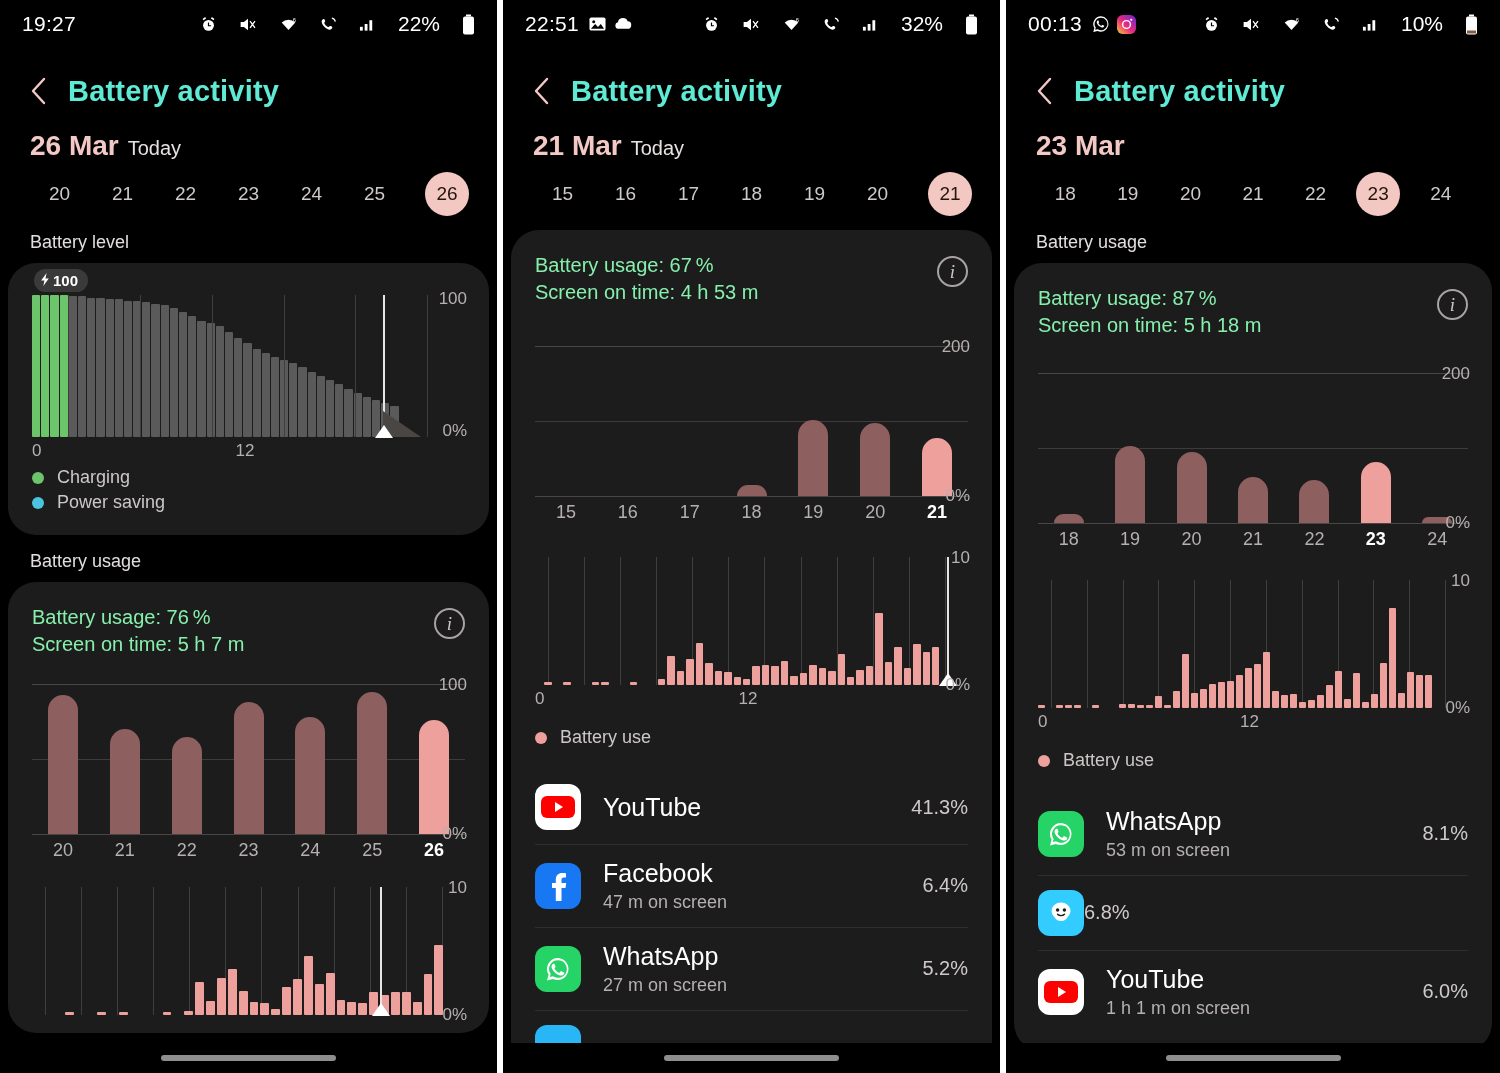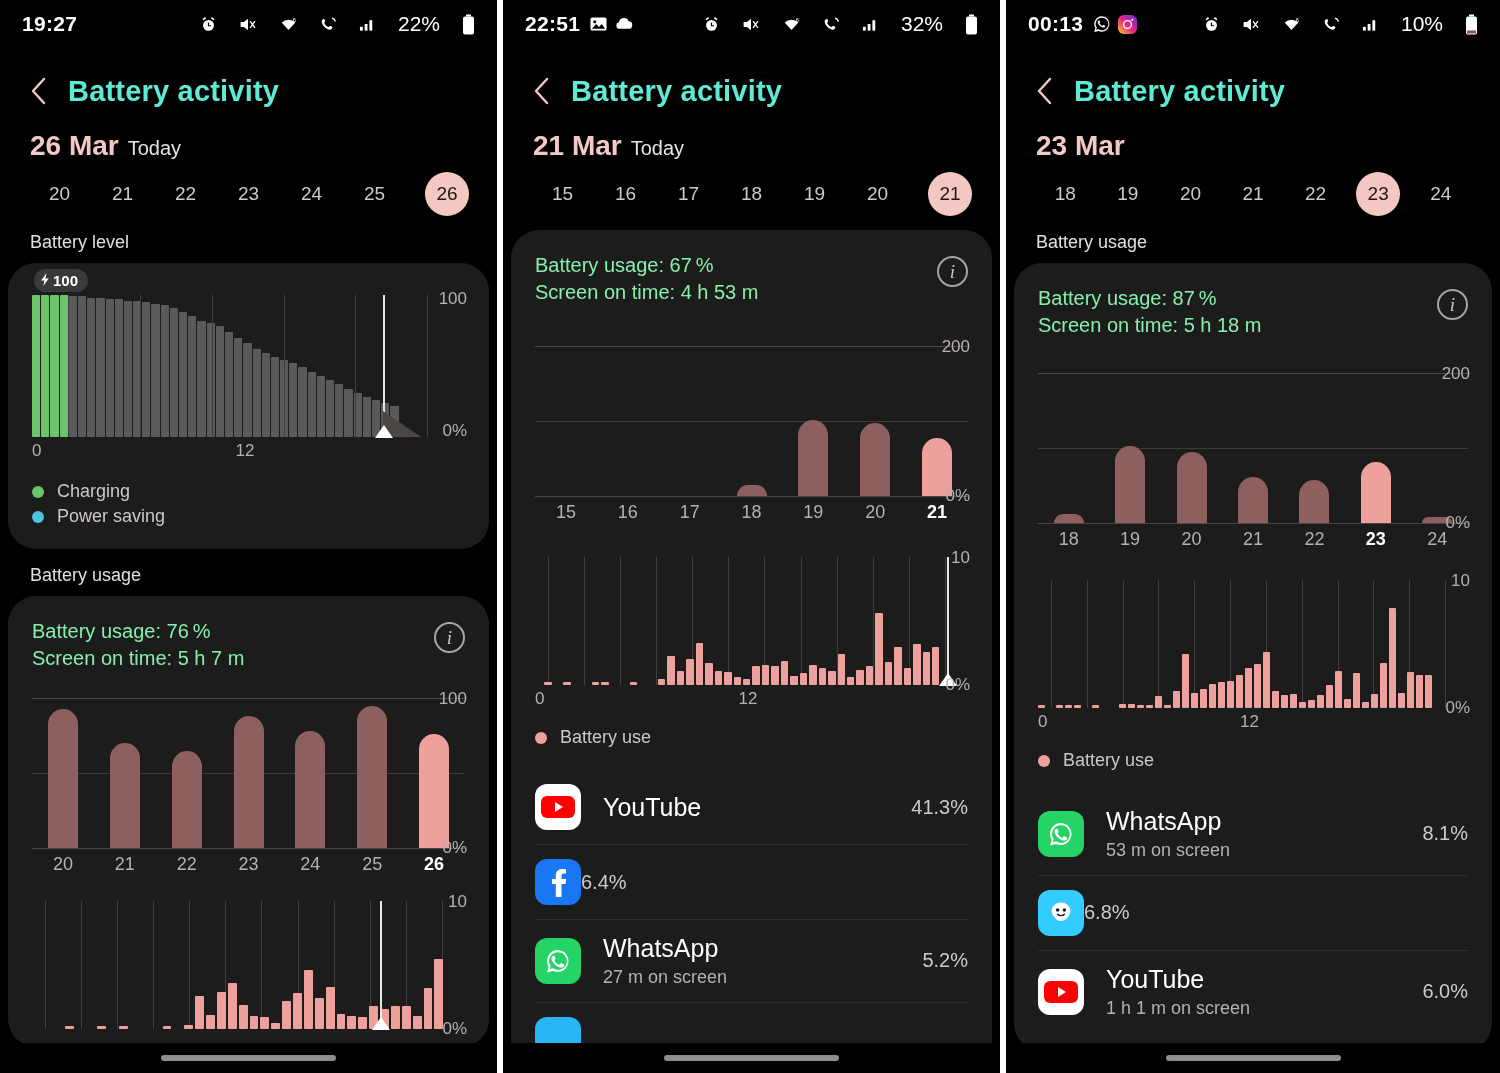--- a/index.html
+++ b/index.html
@@ -13,21 +13,21 @@
   .p1 { width: 497px; }
   .gap { width: 6px; background: #fff; height: 1073px; }
   .p2 { width: 497px; }
   .p3 { width: 494px; }
 
   
   .statusbar {
     height: 48px; display: flex; align-items: center;
     padding: 0 22px; color: #fff;
   }
-  .sb-time { font-size: 21px; font-weight: 700; letter-spacing: .3px; }
+  .sb-time { font-size: 21px; font-weight: 400; letter-spacing: .3px; }
   .sb-left-icons { display: flex; align-items: center; gap: 7px; margin-left: 10px; }
   .sb-right { margin-left: auto; display: flex; align-items: center; gap: 22px; }
   .sb-pct { font-size: 21px; font-weight: 500; }
   .ico { display: inline-block; line-height: 0; }
 
   
   .header { display: flex; align-items: center; padding: 26px 22px 0 22px; }
   .backbtn { width: 34px; height: 34px; display: flex; align-items: center; justify-content: center; }
   .title { font-size: 29px; font-weight: bold; color: #5eead4; margin-left: 12px; letter-spacing: .2px; }
 
@@ -77,21 +77,21 @@
   .vgrid { position: absolute; top: 0; bottom: 0; width: 1px; background: #3f3f3f; }
   .nowline { position: absolute; top: 0; bottom: 0; width: 2px; background: #e8e4e4; }
   .nowtri {
     position: absolute; bottom: -1px; width: 0; height: 0;
     border-left: 9px solid transparent; border-right: 9px solid transparent;
     border-bottom: 13px solid #fff;
   }
   .xaxisrow { position: relative; height: 26px; margin-top: 4px; }
   .xlab { position: absolute; font-size: 17px; color: #b6b0b0; }
 
-  .legend { margin-top: 14px; }
+  .legend { }
   .legrow { display: flex; align-items: center; gap: 13px; margin-bottom: 4px; }
   .dot { width: 12px; height: 12px; border-radius: 50%; }
   .legtext { font-size: 18px; color: #cdc7c7; }
 
   
   .dayschart { position: relative; margin-top: 26px; }
   .dayplot { position: relative; height: 150px; }
   .hline { position: absolute; left: 0; right: 0; height: 1px; background: #4a4646; }
   .daybars { position: absolute; left: 0; right: 0; bottom: 0; top: 0; display: flex; }
   .daycol { flex: 1; display: flex; align-items: flex-end; justify-content: center; }
@@ -636,20 +636,24 @@
             <span class="appname" style="display:block">YouTube</span>
           </span>
           <span class="apppct">41.3%</span>
         </div>
         <div class="approw">
           <span class="appicon" style="background:#1877f2">
             <svg width="30" height="30" viewBox="0 0 30 30">
                 <path d="M18.5 30V17h4l.7-5h-4.7V9c0-1.4.4-2.4 2.5-2.4H23V2.2C22.6 2.1 21 2 19.2 2 15.4 2 12.8 4.3 12.8 8.5V12H9v5h3.8v13z" fill="#fff"></path>
               </svg>
           </span>
+          <span class="appmeta">
+            <span class="appname" style="display:block">Facebook</span>
+            <span class="appsub" style="display:block">47 m on screen</span>
+          </span>
           <span class="apppct">6.4%</span>
         </div>
         <div class="approw">
           <span class="appicon" style="background:#25d366">
             <svg width="28" height="28" viewBox="0 0 28 28">
                 <path d="M14 3a11 11 0 0 0-9.4 16.7L3 25.5l5.9-1.5A11 11 0 1 0 14 3zm0 2.2a8.8 8.8 0 1 1-4.6 16.3l-.4-.2-3.2.8.9-3.1-.3-.4A8.8 8.8 0 0 1 14 5.2z" fill="#fff"></path>
                 <path d="M10.6 9.3c-.2-.5-.4-.5-.6-.5h-.5c-.2 0-.6.1-.9.4-.3.4-1.1 1.1-1.1 2.6s1.1 3 1.3 3.2c.2.2 2.2 3.5 5.4 4.7 2.7 1.1 3.2.9 3.8.8.6-.1 1.8-.7 2-1.5.3-.7.3-1.3.2-1.4l-.8-.4-2-1c-.3-.1-.5-.2-.7.1l-1 1.3c-.2.2-.4.3-.7.1-.3-.1-1.4-.5-2.6-1.6-1-.9-1.6-2-1.8-2.3-.2-.3 0-.5.1-.6l.5-.6.3-.5v-.5l-.9-2.3z" fill="#fff"></path>
               </svg>
           </span>
           <span class="appmeta">

